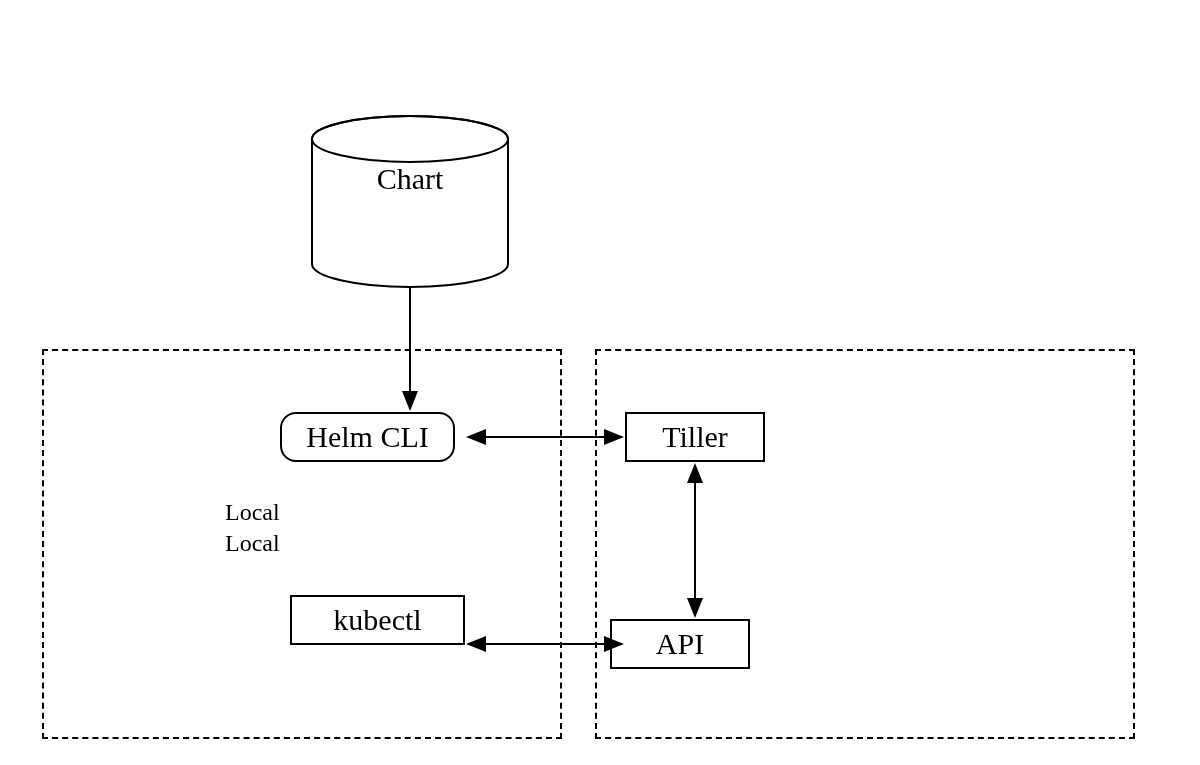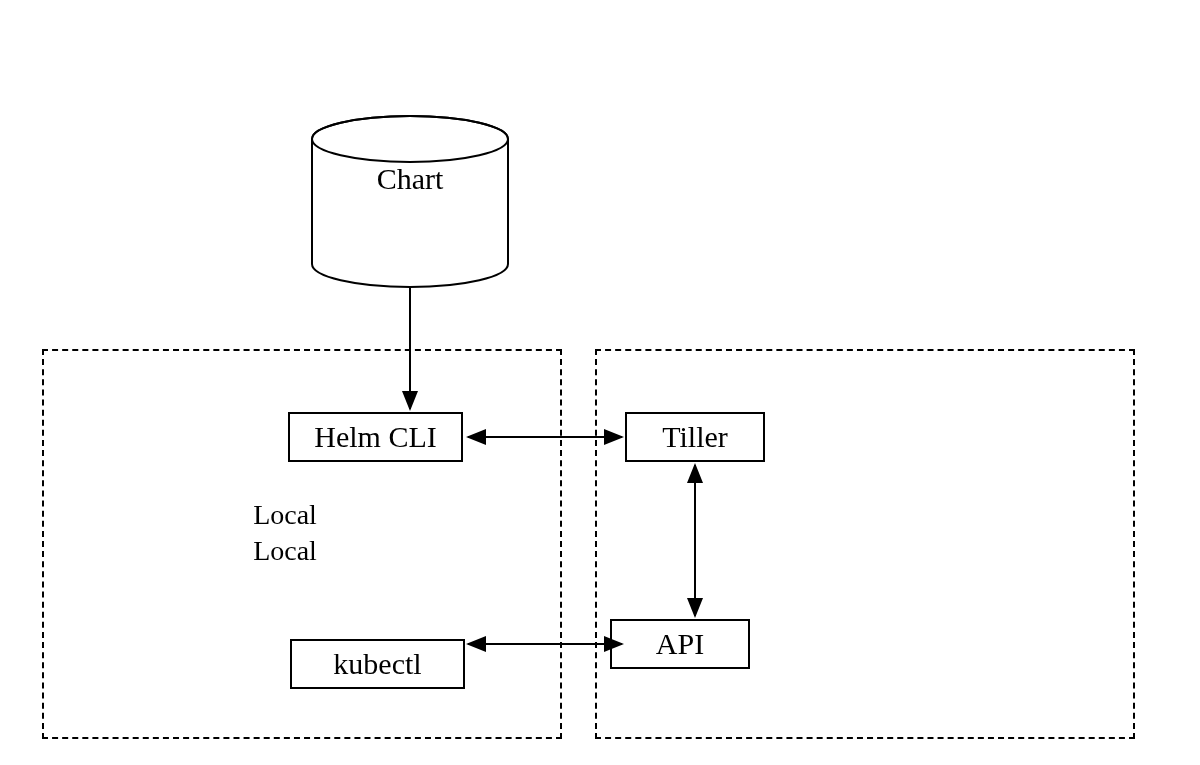--- a/index.html
+++ b/index.html
@@ -59,49 +59,50 @@
       position: absolute;
       border: 2px solid #000;
       background: #fff;
       display: flex;
       align-items: center;
       justify-content: center;
       font-size: 30px;
       color: #000;
     }
     .helm-cli {
-      left: 288px;
+      left: 280px;
       top: 373px;
       width: 175px;
       height: 50px;
+      border-radius: 16px;
     }
     .kubectl {
       left: 290px;
-      top: 600px;
+      top: 556px;
       width: 175px;
       height: 50px;
     }
     .tiller {
       left: 625px;
       top: 373px;
       width: 140px;
       height: 50px;
     }
     .api {
       left: 610px;
       top: 580px;
       width: 140px;
       height: 50px;
     }
     .label-text {
       position: absolute;
-      font-size: 28px;
+      font-size: 24px;
       line-height: 1.3;
       color: #000;
-      text-align: center;
+      text-align: left;
     }
     .local-label {
       left: 225px;
       top: 458px;
       width: 120px;
     }
     .k8s-label {
       left: 800px;
       top: 458px;
       width: 200px;

